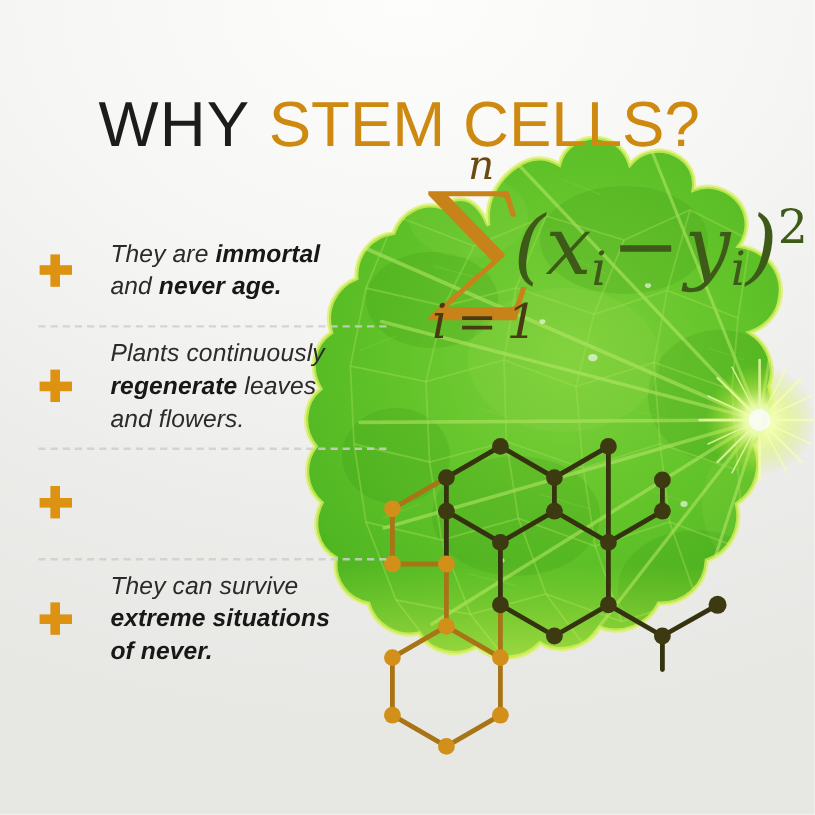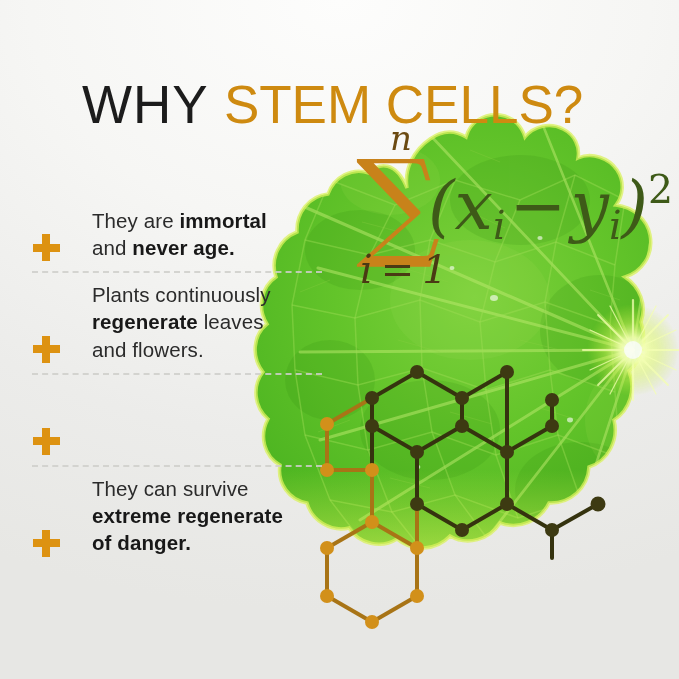--- a/index.html
+++ b/index.html
@@ -51,23 +51,24 @@
   
   .list {
     position: absolute;
     left: 0;
     top: 183px;
     width: 345px;
   }
   .item {
     position: relative;
     display: flex;
-    align-items: flex-end;
+    align-items: center;
     min-height: 72px;
     padding: 6px 0 8px 0;
+    font-style: italic;
   }
   .plus-wrap {
     width: 92px;
     flex: 0 0 92px;
     display: flex;
     justify-content: center;
     align-items: center;
   }
   .plus {
     position: relative;
@@ -422,21 +423,21 @@
         <span class="plus"></span>
       </span>
     </div>
     <div class="divider"></div>
 
     <div class="item">
       <span class="plus-wrap">
         <span class="plus"></span>
       </span>
       <div class="item-text">
-        They can survive<br><b>extreme regenerate</b><br><b>of danger.</b>
+        They can survive<br><b>extreme situations</b><br><b>of never.</b>
       </div>
     </div>
   </div>
 
   <div class="formula">
     <span class="sum-upper">n</span>
     <span class="sigma">∑</span>
     <span class="sum-lower">i = 1</span>
     <span class="expr">
       <span>(</span><span>x</span><span class="sub">i</span><span class="op">−</span><span>y</span><span class="sub">i</span><span>)</span><span class="sup">2</span>

